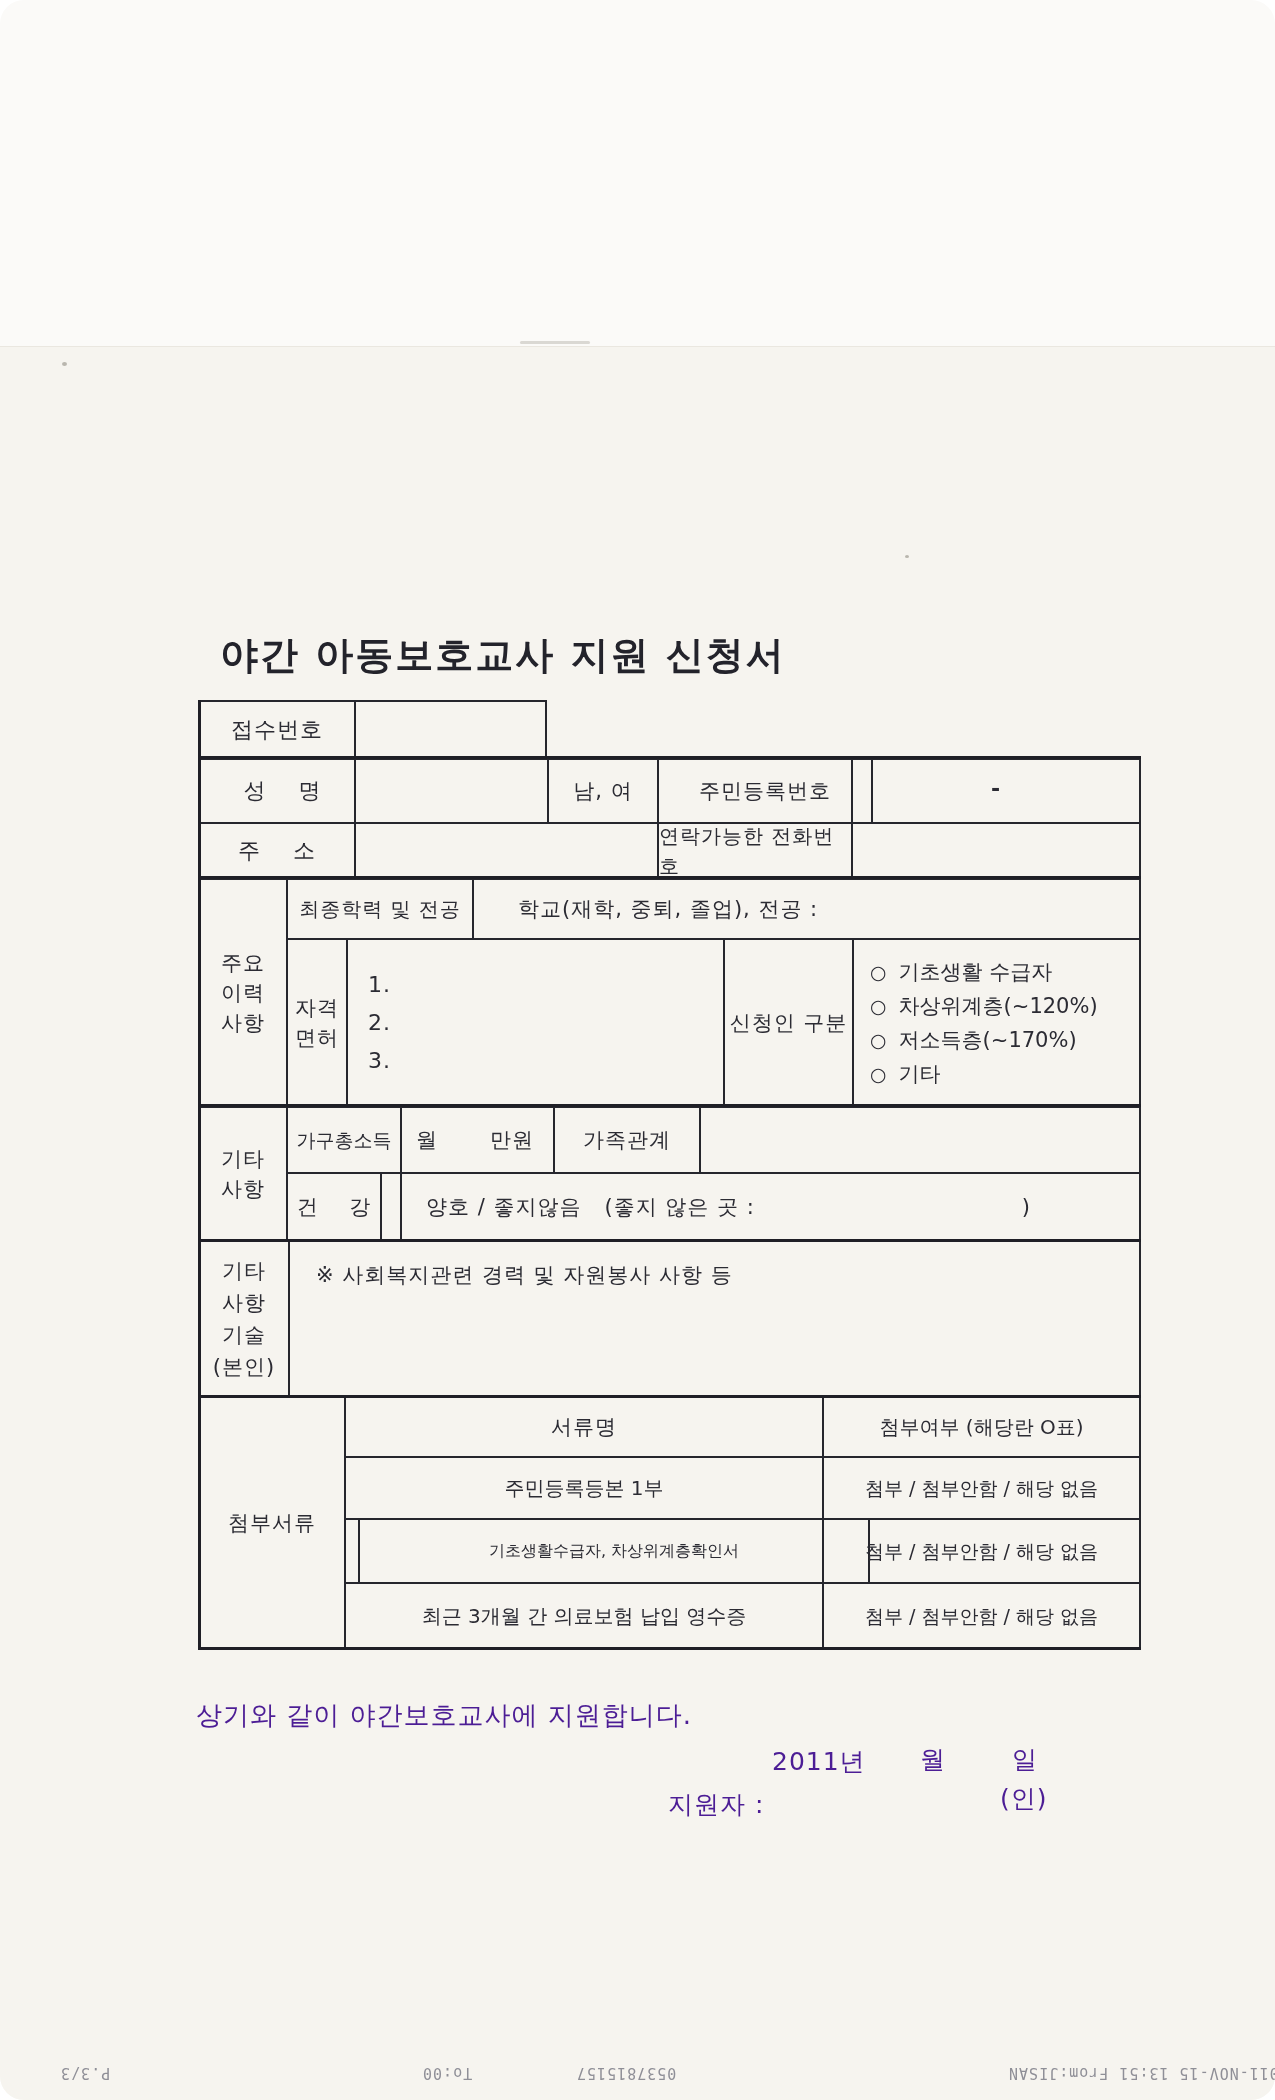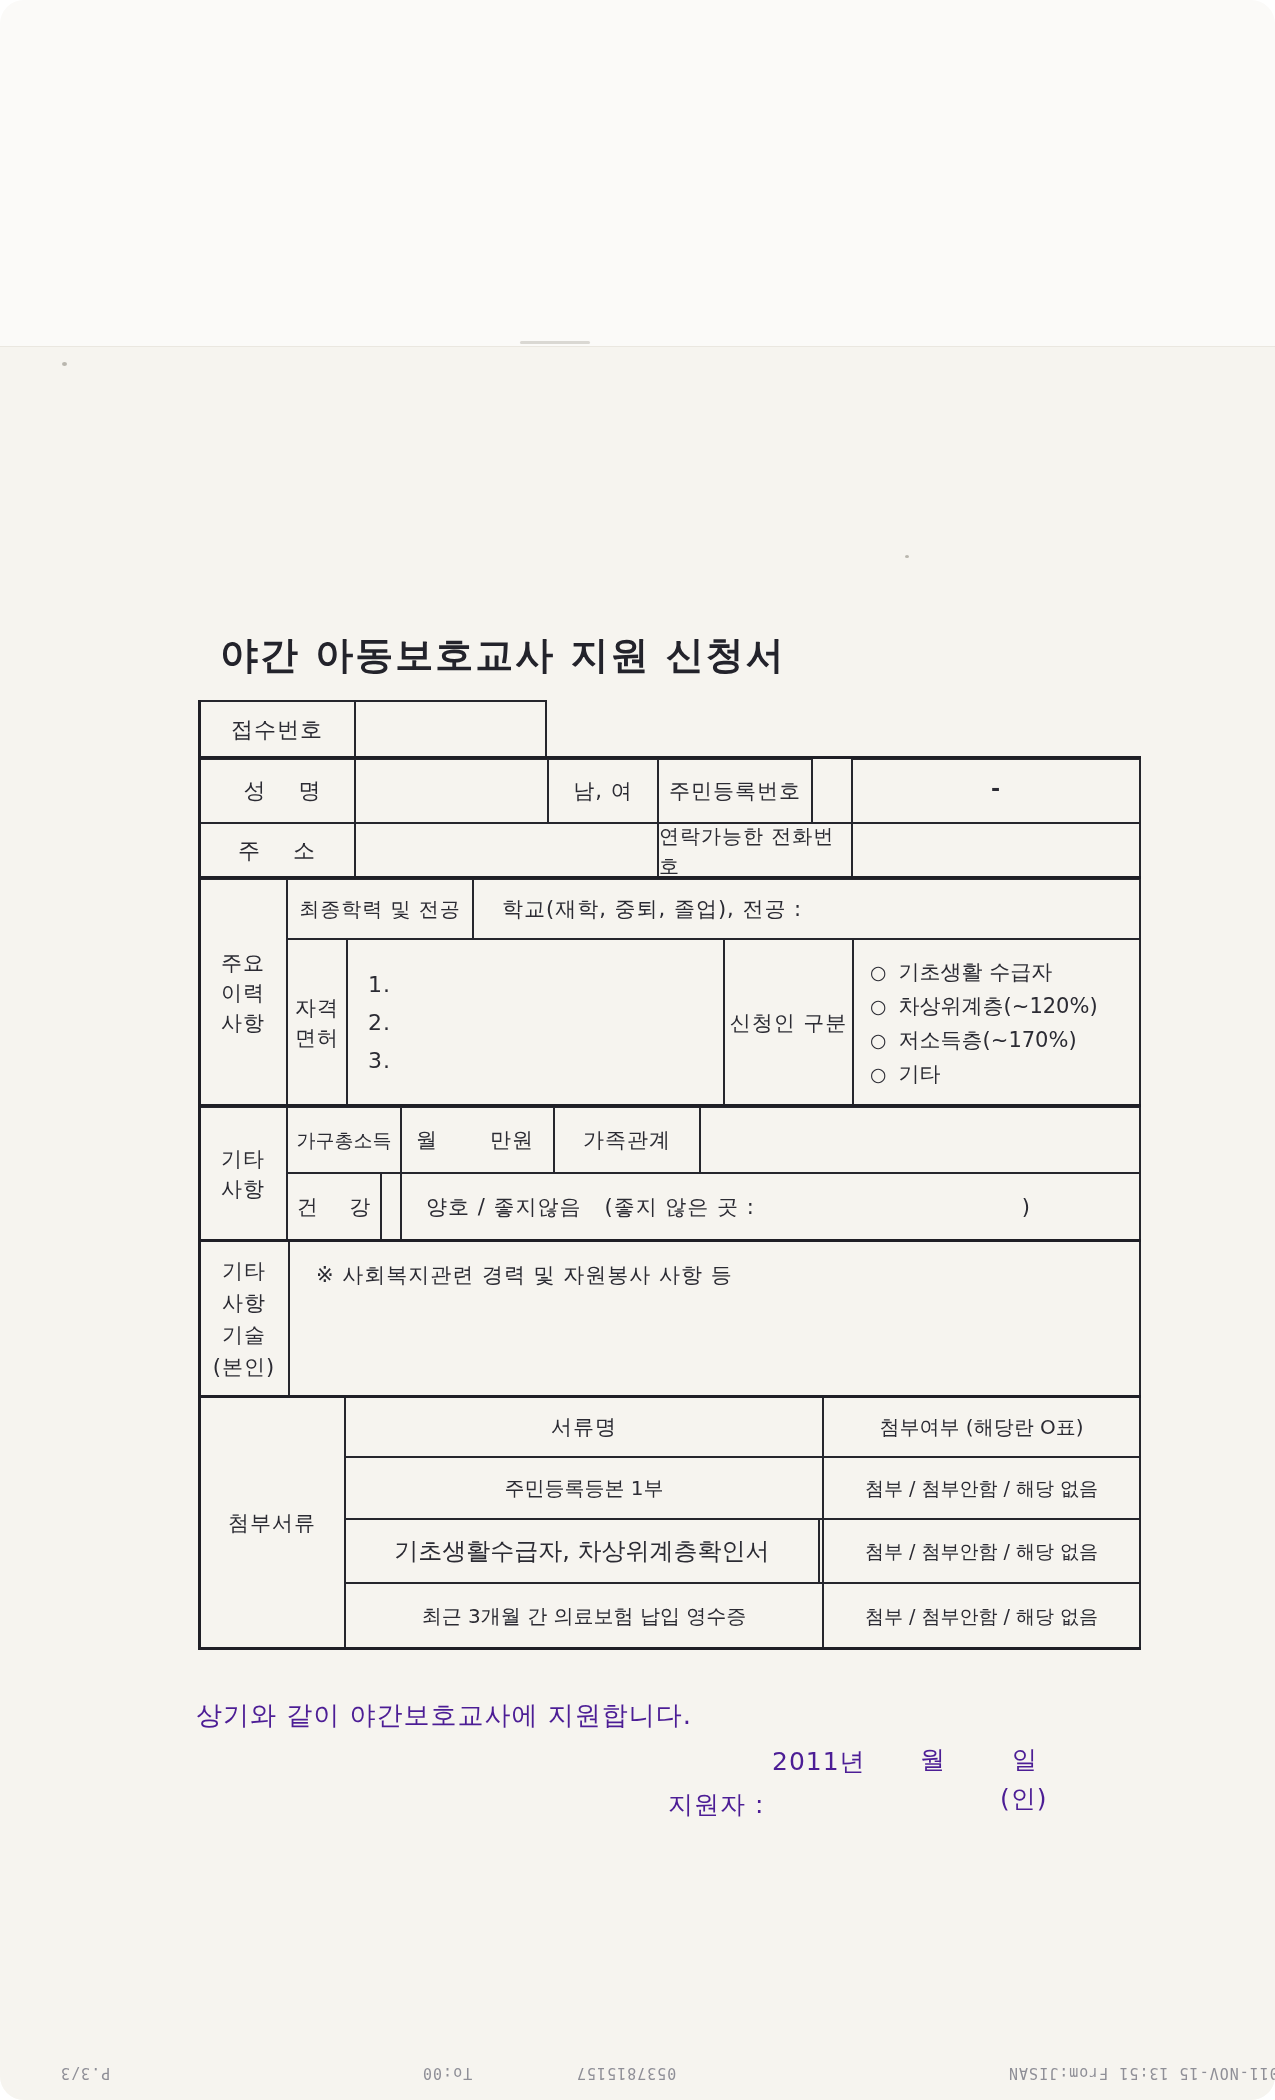--- a/index.html
+++ b/index.html
@@ -54,33 +54,33 @@
   <div class="speck" style="left:62px;top:362px;width:5px;height:4px;"></div>
 
   <div class="title">야간 아동보호교사 지원 신청서</div>
 
   <div class="cell" style="left:198px;top:700px;width:158px;height:60px;">접수번호</div>
   <div class="cell" style="left:354px;top:700px;width:193px;height:60px;"></div>
 
   <div class="cell" style="left:198px;top:758px;width:158px;height:66px;white-space:pre;padding-left:11px;">성    명</div>
   <div class="cell" style="left:354px;top:758px;width:195px;height:66px;"></div>
   <div class="cell" style="left:547px;top:758px;width:112px;height:66px;font-size:21px;">남, 여</div>
-  <div class="cell" style="left:657px;top:758px;width:156px;height:66px;font-size:21px;">주민등록번호</div>
+  <div class="cell" style="left:657px;top:758px;width:216px;height:66px;font-size:21px;">주민등록번호</div>
   <div class="cell" style="left:851px;top:758px;width:290px;height:66px;align-items:flex-start;padding-top:14px;font-weight:bold;">-</div>
 
   <div class="cell" style="left:198px;top:822px;width:158px;height:58px;white-space:pre;">주    소</div>
   <div class="cell" style="left:354px;top:822px;width:305px;height:58px;"></div>
   <div class="cell" style="left:657px;top:822px;width:196px;height:58px;font-size:20px;">연락가능한 전화번호</div>
   <div class="cell" style="left:851px;top:822px;width:290px;height:58px;"></div>
 
   <div class="cell pre" style="left:198px;top:878px;width:90px;height:230px;font-size:21px;">주요
 이력
 사항</div>
   <div class="cell" style="left:286px;top:878px;width:188px;height:62px;font-size:20px;">최종학력 및 전공</div>
-  <div class="cell left" style="left:472px;top:878px;width:669px;height:62px;padding-left:28px;font-size:21px;">학교(재학, 중퇴, 졸업), 전공 :</div>
+  <div class="cell left" style="left:472px;top:878px;width:669px;height:62px;padding-left:44px;font-size:21px;">학교(재학, 중퇴, 졸업), 전공 :</div>
   <div class="cell pre" style="left:286px;top:938px;width:62px;height:170px;font-size:21px;">자격
 면허</div>
   <div class="cell left" style="left:346px;top:938px;width:379px;height:170px;">
     <span class="lic">1.
 2.
 3.</span>
   </div>
   <div class="cell" style="left:723px;top:938px;width:131px;height:170px;font-size:21px;">신청인 구분</div>
   <div class="cell options" style="left:852px;top:938px;width:289px;height:170px;">
     <span class="opt-row">
@@ -122,21 +122,21 @@
 (본인)</div>
   <div class="cell left" style="left:288px;top:1240px;width:853px;height:158px;align-items:flex-start;padding:18px 0 0 26px;font-size:21px;">※ 사회복지관련 경력 및 자원봉사 사항 등</div>
 
   <div class="cell" style="left:198px;top:1396px;width:148px;height:254px;font-size:21px;">첨부서류</div>
   <div class="cell" style="left:344px;top:1396px;width:480px;height:62px;font-size:21px;">서류명</div>
   <div class="cell" style="left:822px;top:1396px;width:319px;height:62px;font-size:20px;letter-spacing:0;">첨부여부 (해당란 O표)</div>
 
   <div class="cell" style="left:344px;top:1456px;width:480px;height:64px;font-size:20px;letter-spacing:0;">주민등록등본 1부</div>
   <div class="cell" style="left:822px;top:1456px;width:319px;height:64px;font-size:19px;letter-spacing:0;">첨부 / 첨부안함 / 해당 없음</div>
 
-  <div class="cell" style="left:344px;top:1518px;width:476px;height:66px;font-size:24px;letter-spacing:0;">기초생활수급자, 차상위계층확인서</div>
+  <div class="cell" style="left:358px;top:1518px;width:512px;height:66px;font-size:16px;letter-spacing:0;">기초생활수급자, 차상위계층확인서</div>
   <div class="cell" style="left:822px;top:1518px;width:319px;height:66px;font-size:19px;letter-spacing:0;">첨부 / 첨부안함 / 해당 없음</div>
 
   <div class="cell" style="left:344px;top:1582px;width:480px;height:68px;font-size:20px;letter-spacing:0;">최근 3개월 간 의료보험 납입 영수증</div>
   <div class="cell" style="left:822px;top:1582px;width:319px;height:68px;font-size:19px;letter-spacing:0;">첨부 / 첨부안함 / 해당 없음</div>
 
   <div class="hline" style="left:198px;top:756px;width:943px;"></div>
   <div class="hline" style="left:198px;top:876px;width:943px;"></div>
   <div class="hline" style="left:198px;top:1104px;width:943px;"></div>
   <div class="hline" style="left:198px;top:1239px;width:943px;"></div>
   <div class="hline" style="left:198px;top:1395px;width:943px;"></div>

